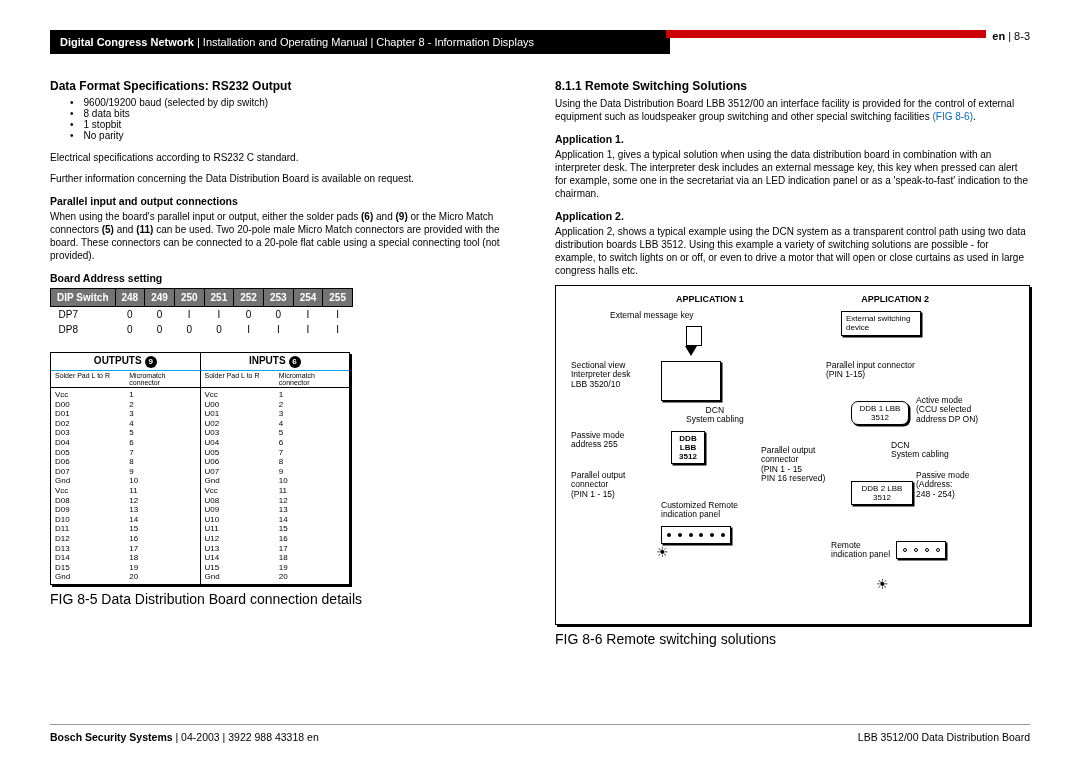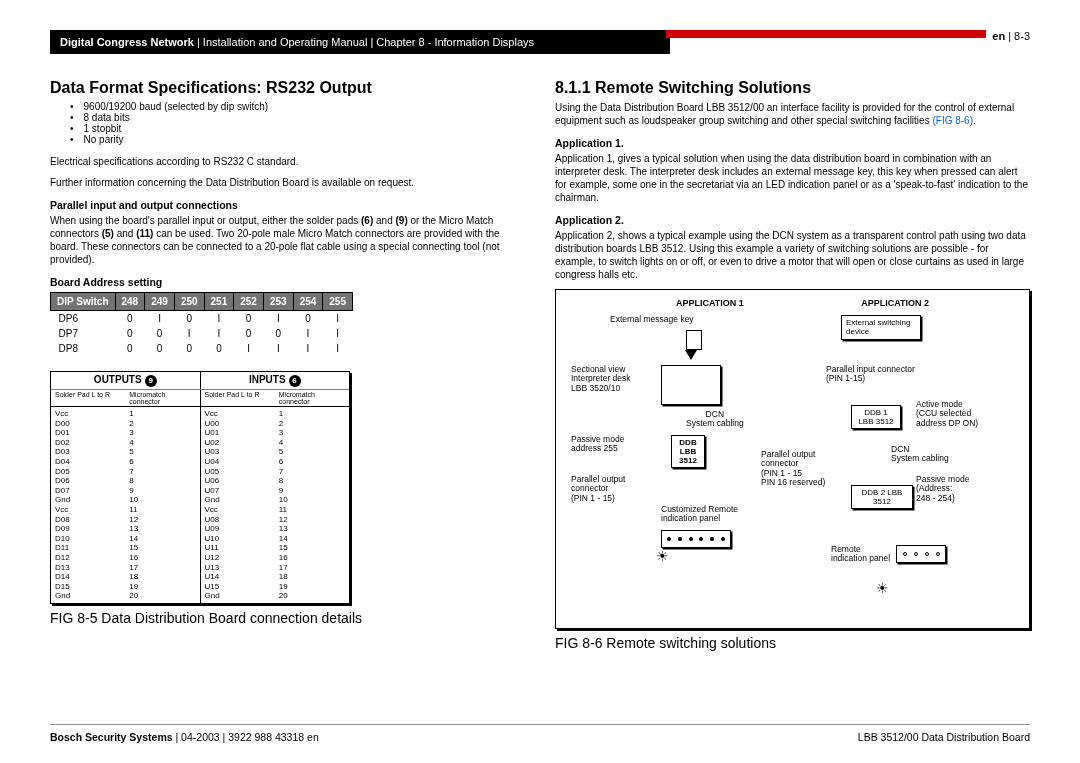--- a/index.html
+++ b/index.html
@@ -35,21 +35,21 @@
   right: 50px;
   font-size: 11px;
 }
 .page-num .bold { font-weight: bold; }
 .columns {
   display: flex;
   gap: 30px;
   margin-top: 25px;
 }
 .col { flex: 1; }
-h3 { font-size: 16px; font-weight: bold; margin-bottom: 4px; }
+h3 { font-size: 12px; font-weight: bold; margin-bottom: 4px; }
 h4 { font-size: 10.5px; font-weight: bold; margin-bottom: 3px; margin-top: 10px; }
 ul { list-style: none; padding-left: 20px; }
 ul li::before { content: "•"; margin-right: 10px; }
 p { margin-bottom: 8px; line-height: 1.3; }
 .link { color: #06c; }
 
 .dip-table { border-collapse: collapse; margin-top: 4px; margin-bottom: 15px; }
 .dip-table th { background: #737373; color: #fff; padding: 3px 6px; border: 1px solid #000; font-size: 10px; }
 .dip-table td { padding: 2px 8px; font-size: 10px; text-align: center; }
 .dip-table td:first-child { text-align: left; padding-right: 20px; }
@@ -131,31 +131,20 @@
             <th>DIP Switch</th>
             <th>248</th>
             <th>249</th>
             <th>250</th>
             <th>251</th>
             <th>252</th>
             <th>253</th>
             <th>254</th>
             <th>255</th>
           </tr>
-      <tr id="dip-r0">
-            <td>DP6</td>
-            <td>0</td>
-            <td>I</td>
-            <td>0</td>
-            <td>I</td>
-            <td>0</td>
-            <td>I</td>
-            <td>0</td>
-            <td>I</td>
-          </tr>
           <tr id="dip-r1">
             <td>DP7</td>
             <td>0</td>
             <td>0</td>
             <td>I</td>
             <td>I</td>
             <td>0</td>
             <td>0</td>
             <td>I</td>
             <td>I</td>
@@ -322,21 +311,21 @@
             <div class="dot"></div>
             <div class="dot"></div>
           </div>
       </div>
       <div class="sun" style="top:258px;left:100px;">☀</div>
 
       <div class="dbox" style="top:25px;left:285px;width:80px;height:25px;text-align:left;white-space:pre;">External switching
 device</div>
       <div class="dtext" style="top:75px;left:270px;white-space:pre;">Parallel input connector
 (PIN 1-15)</div>
-      <div class="dbox" style="top:115px;left:295px;width:50px;">DDB 1
+      <div class="dbox" style="top:115px;left:295px;width:58px;border-radius:7px;">DDB 1
 LBB 3512</div>
       <div class="dtext" style="top:110px;left:360px;white-space:pre;">Active mode
 (CCU selected
 address DP ON)</div>
 
       <div class="dtext" style="top:160px;left:205px;white-space:pre;">Parallel output
 connector
 (PIN 1 - 15
 PIN 16 reserved)</div>
       <div class="dtext" style="top:155px;left:335px;white-space:pre;">DCN

